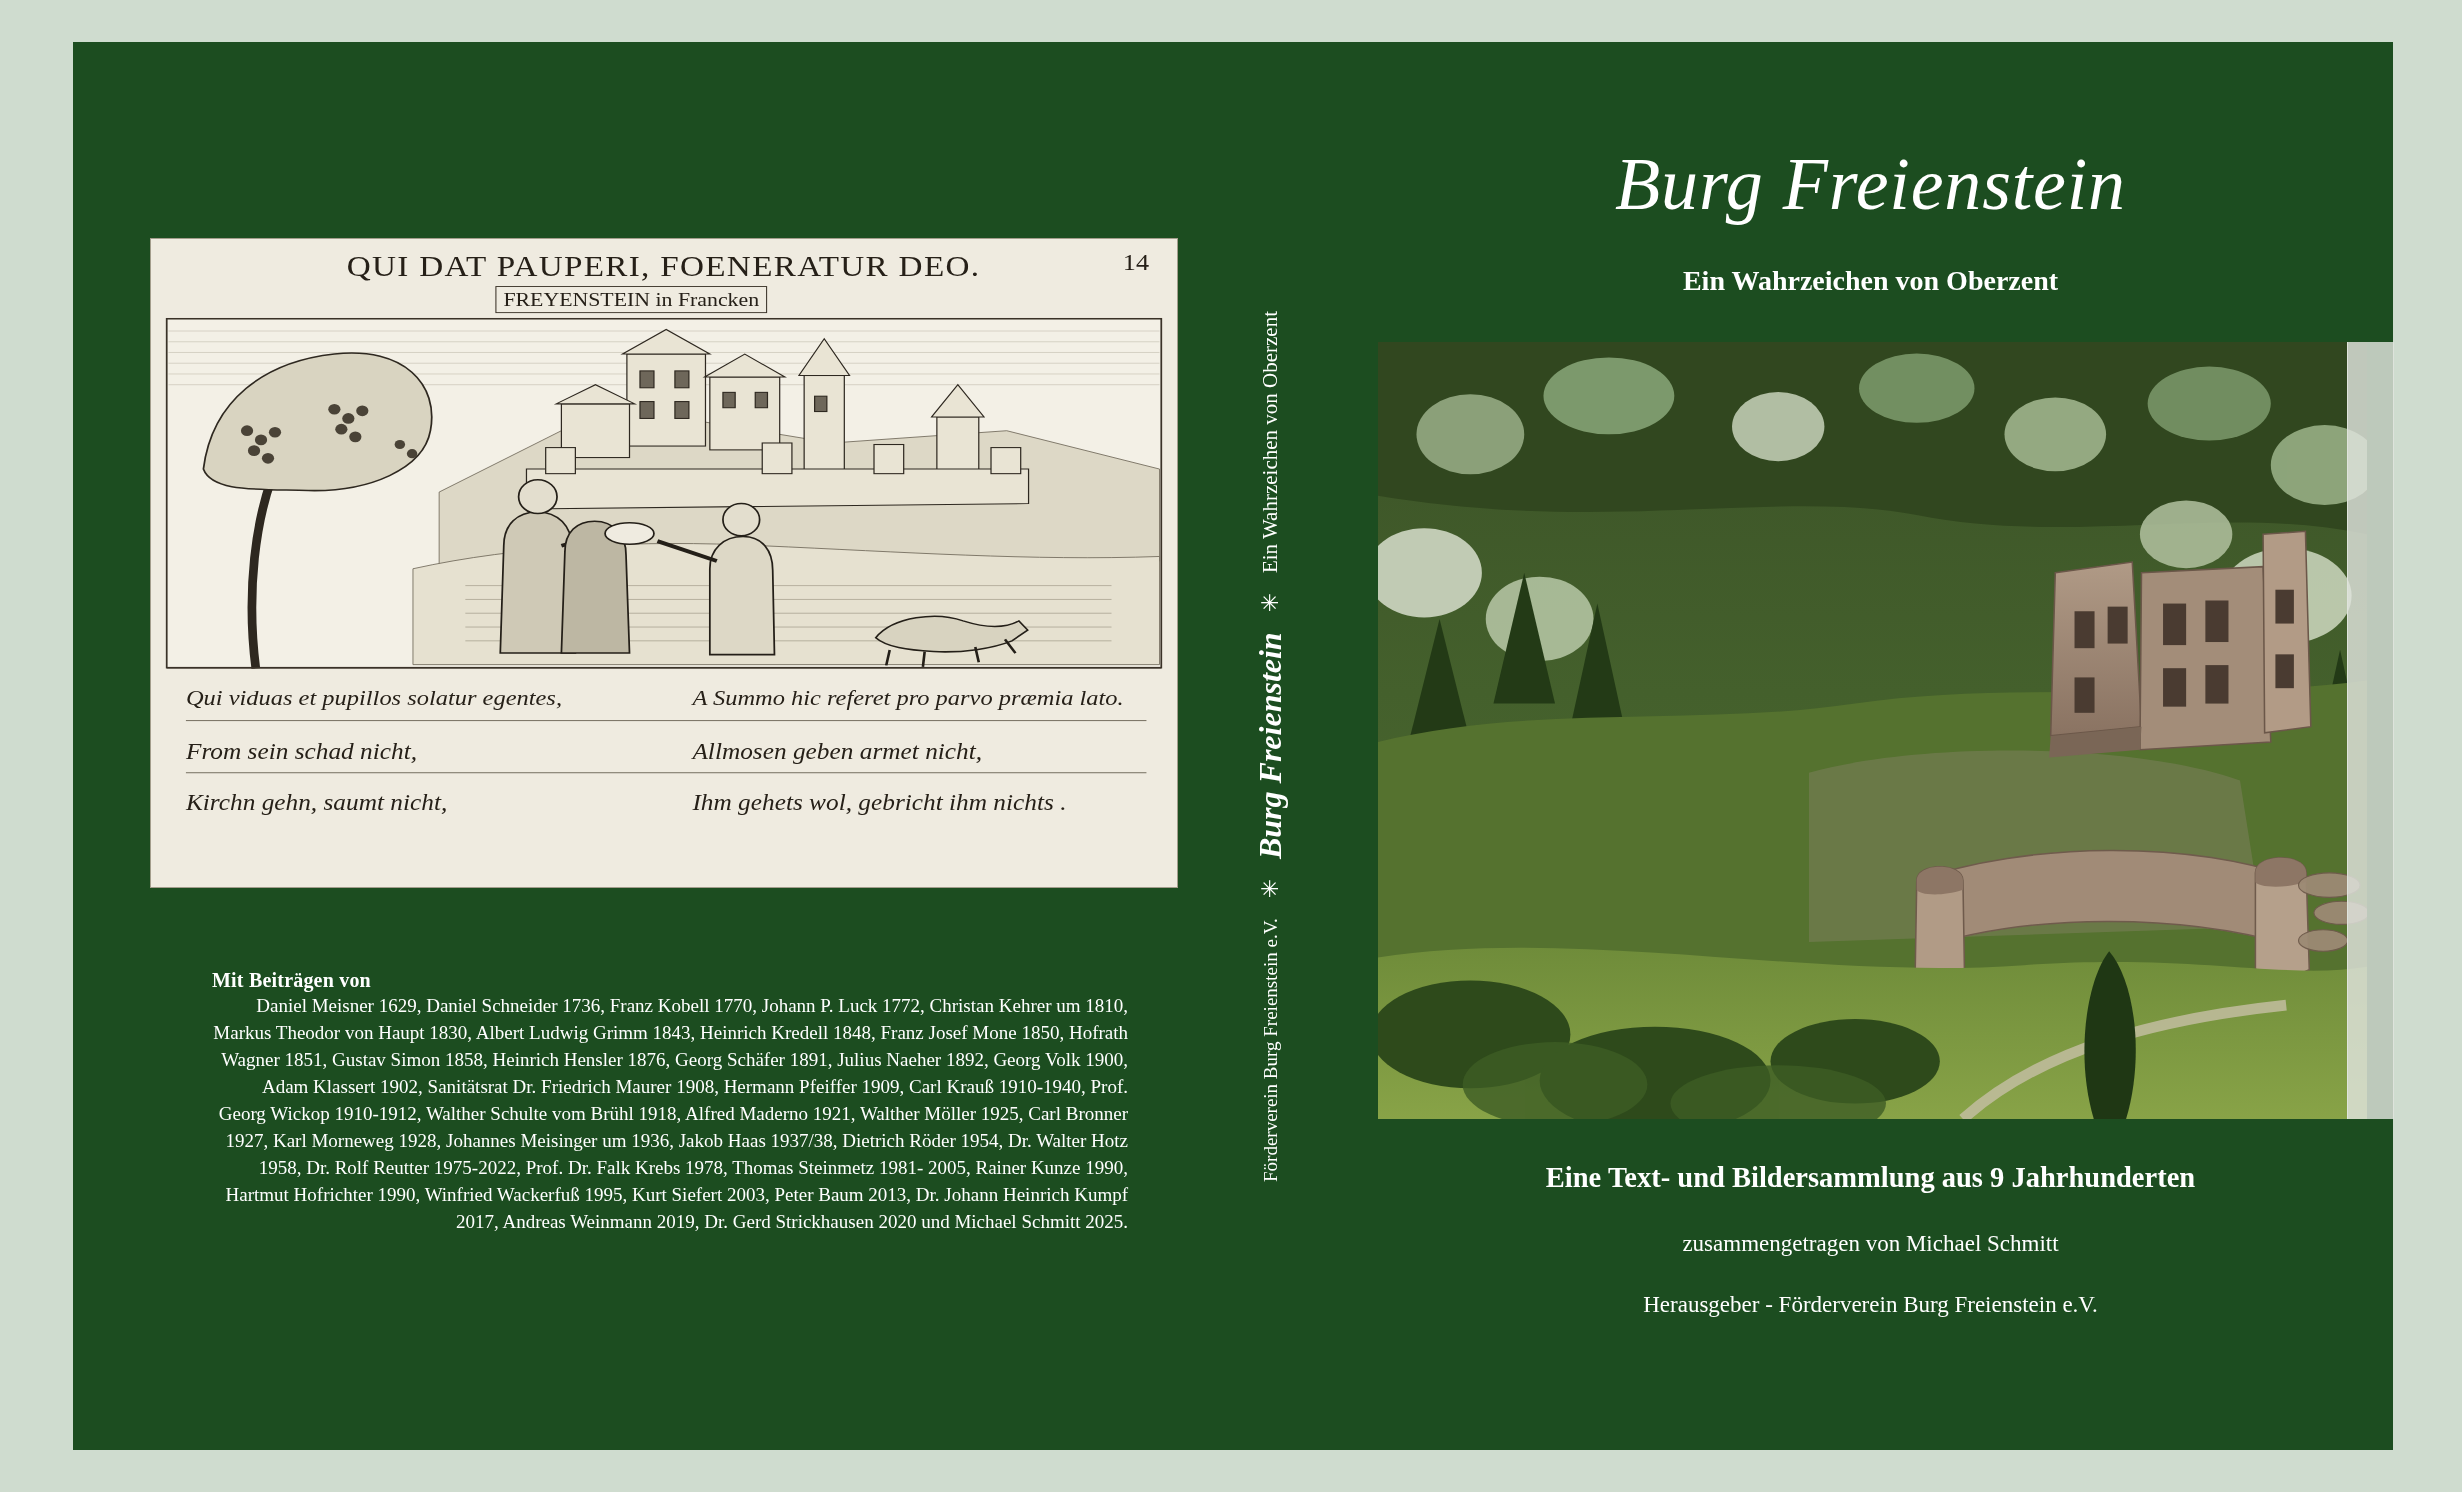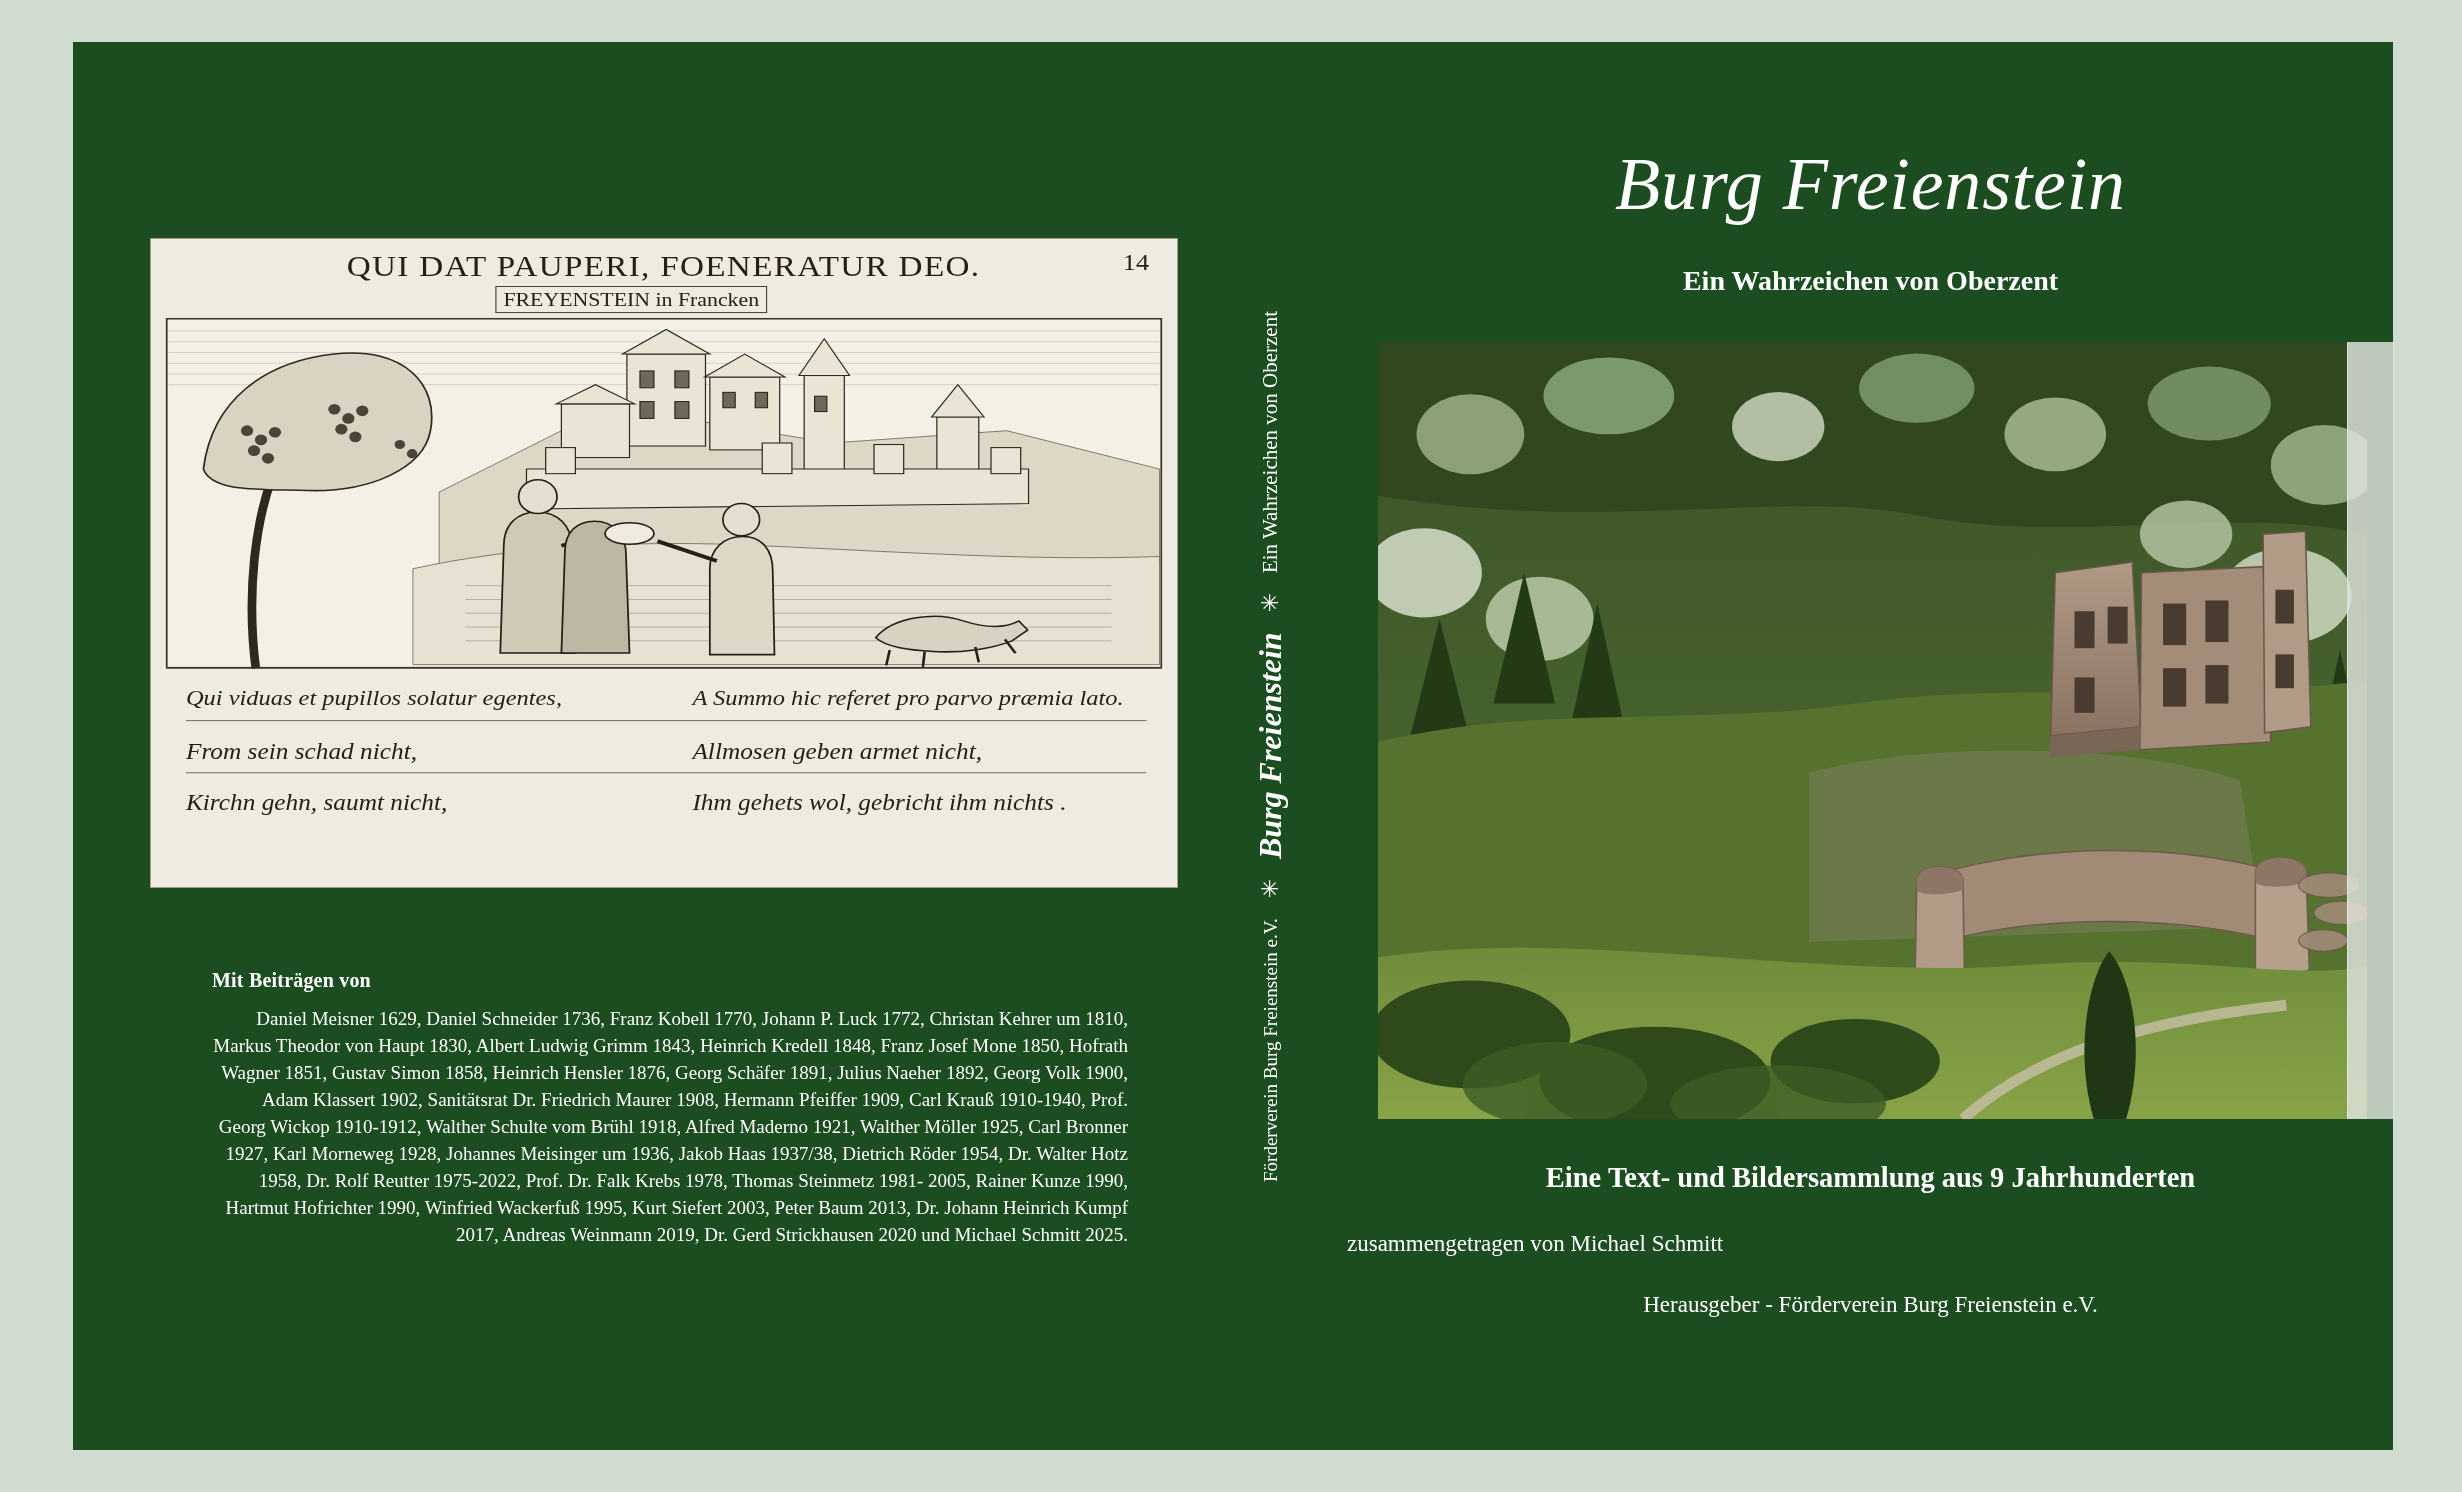--- a/index.html
+++ b/index.html
@@ -49,21 +49,21 @@
   #contrib {
     position: absolute;
     left: 139px;
     top: 927px;
     width: 916px;
     color: #ffffff;
   }
   #contrib-title {
     font-size: 20px;
     font-weight: bold;
-    margin-bottom: 14px;
+    margin-bottom: 1px;
     letter-spacing: 0.2px;
   }
   #contrib-body {
     font-size: 19px;
     line-height: 1.42;
     text-align: right;
   }
 
   
   #spine {
@@ -147,21 +147,21 @@
     top: 1120px;
     text-align: center;
     color: #ffffff;
     font-size: 28.5px;
     font-weight: bold;
   }
   #front-compiled {
     position: absolute;
     left: 0; right: 0;
     top: 1189px;
-    text-align: left;
+    text-align: center;
     color: #ffffff;
     font-size: 23px;
   }
   #front-publisher {
     position: absolute;
     left: 0; right: 0;
     top: 1250px;
     text-align: center;
     color: #ffffff;
     font-size: 23px;

